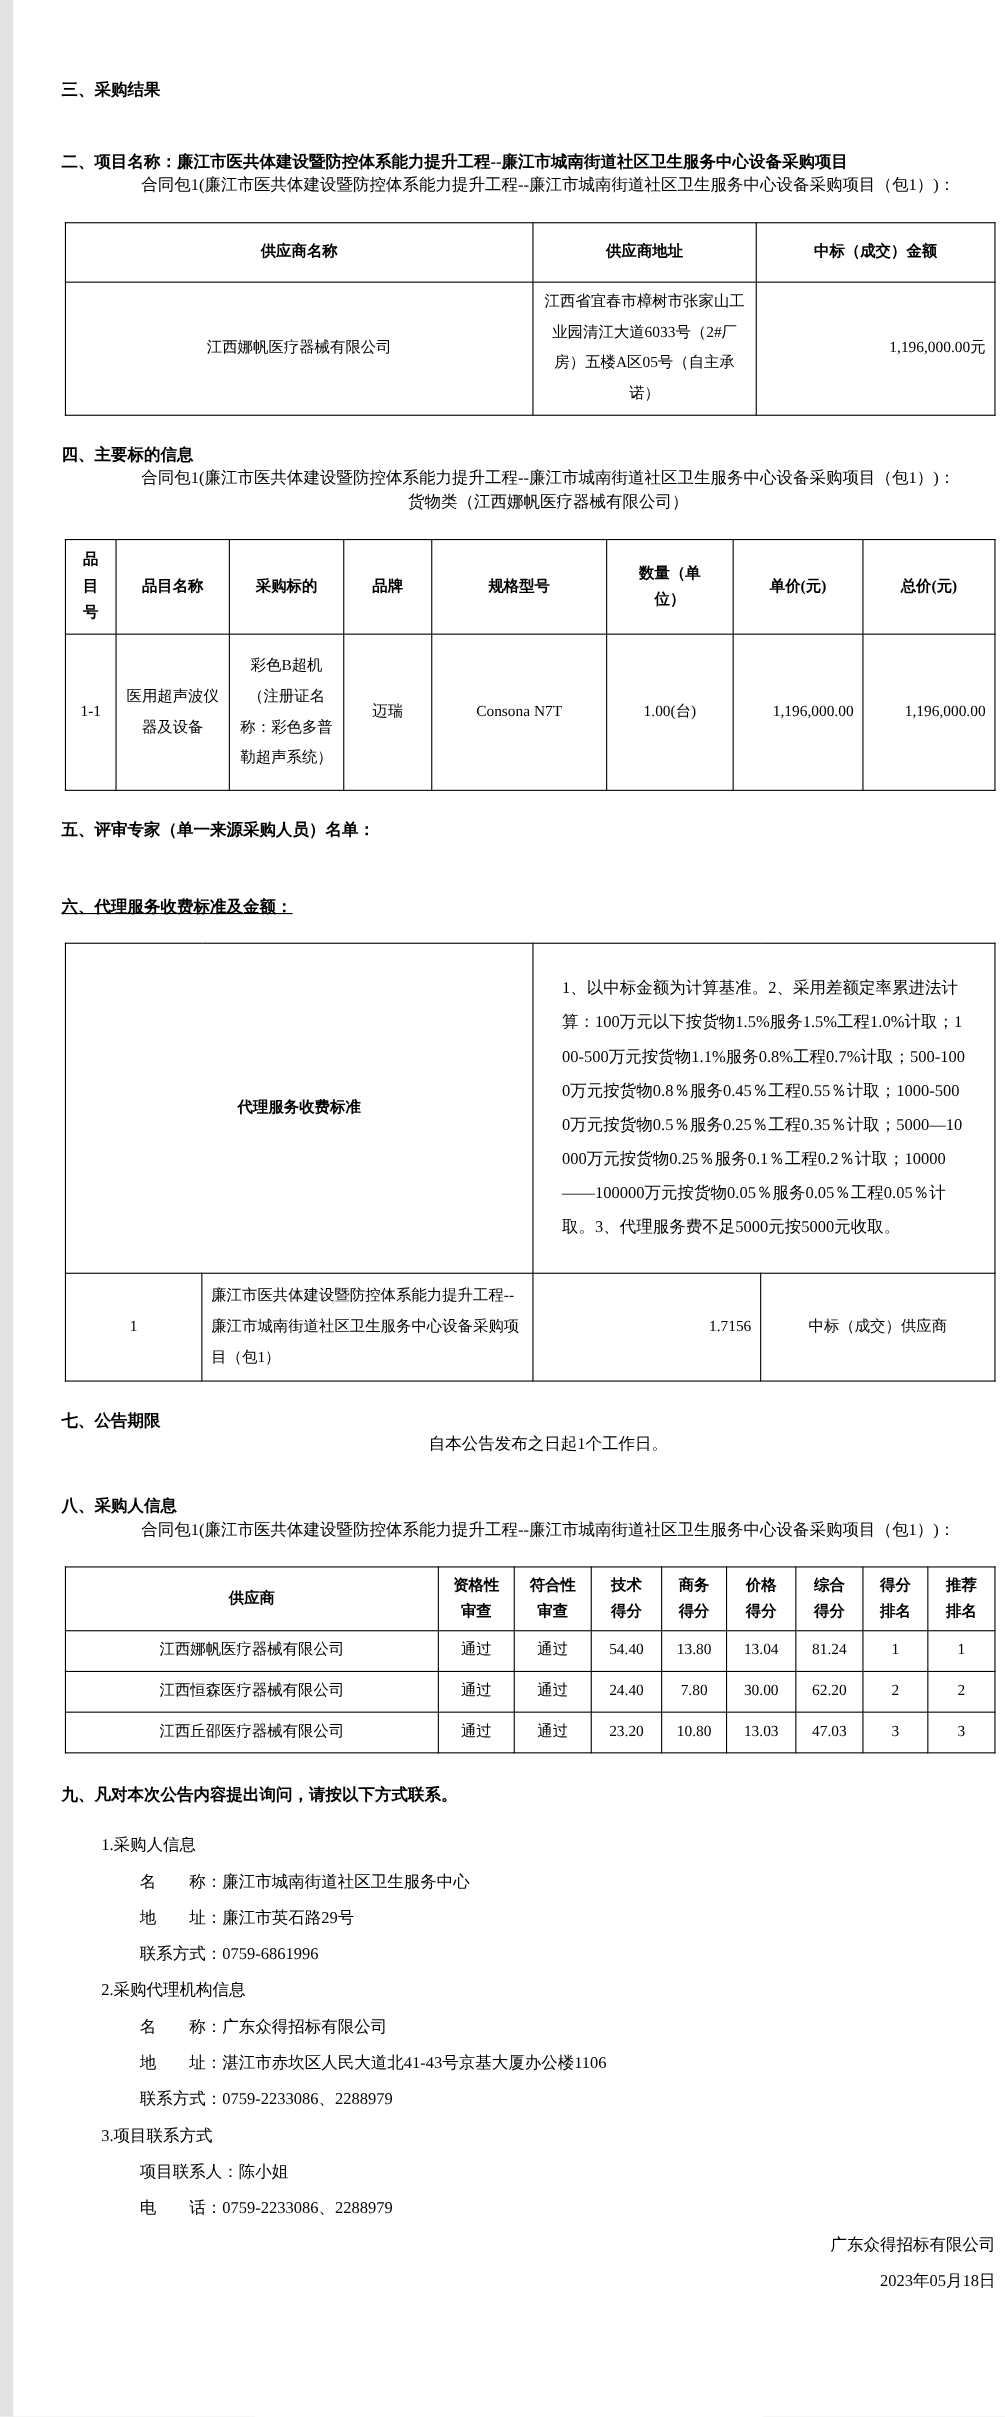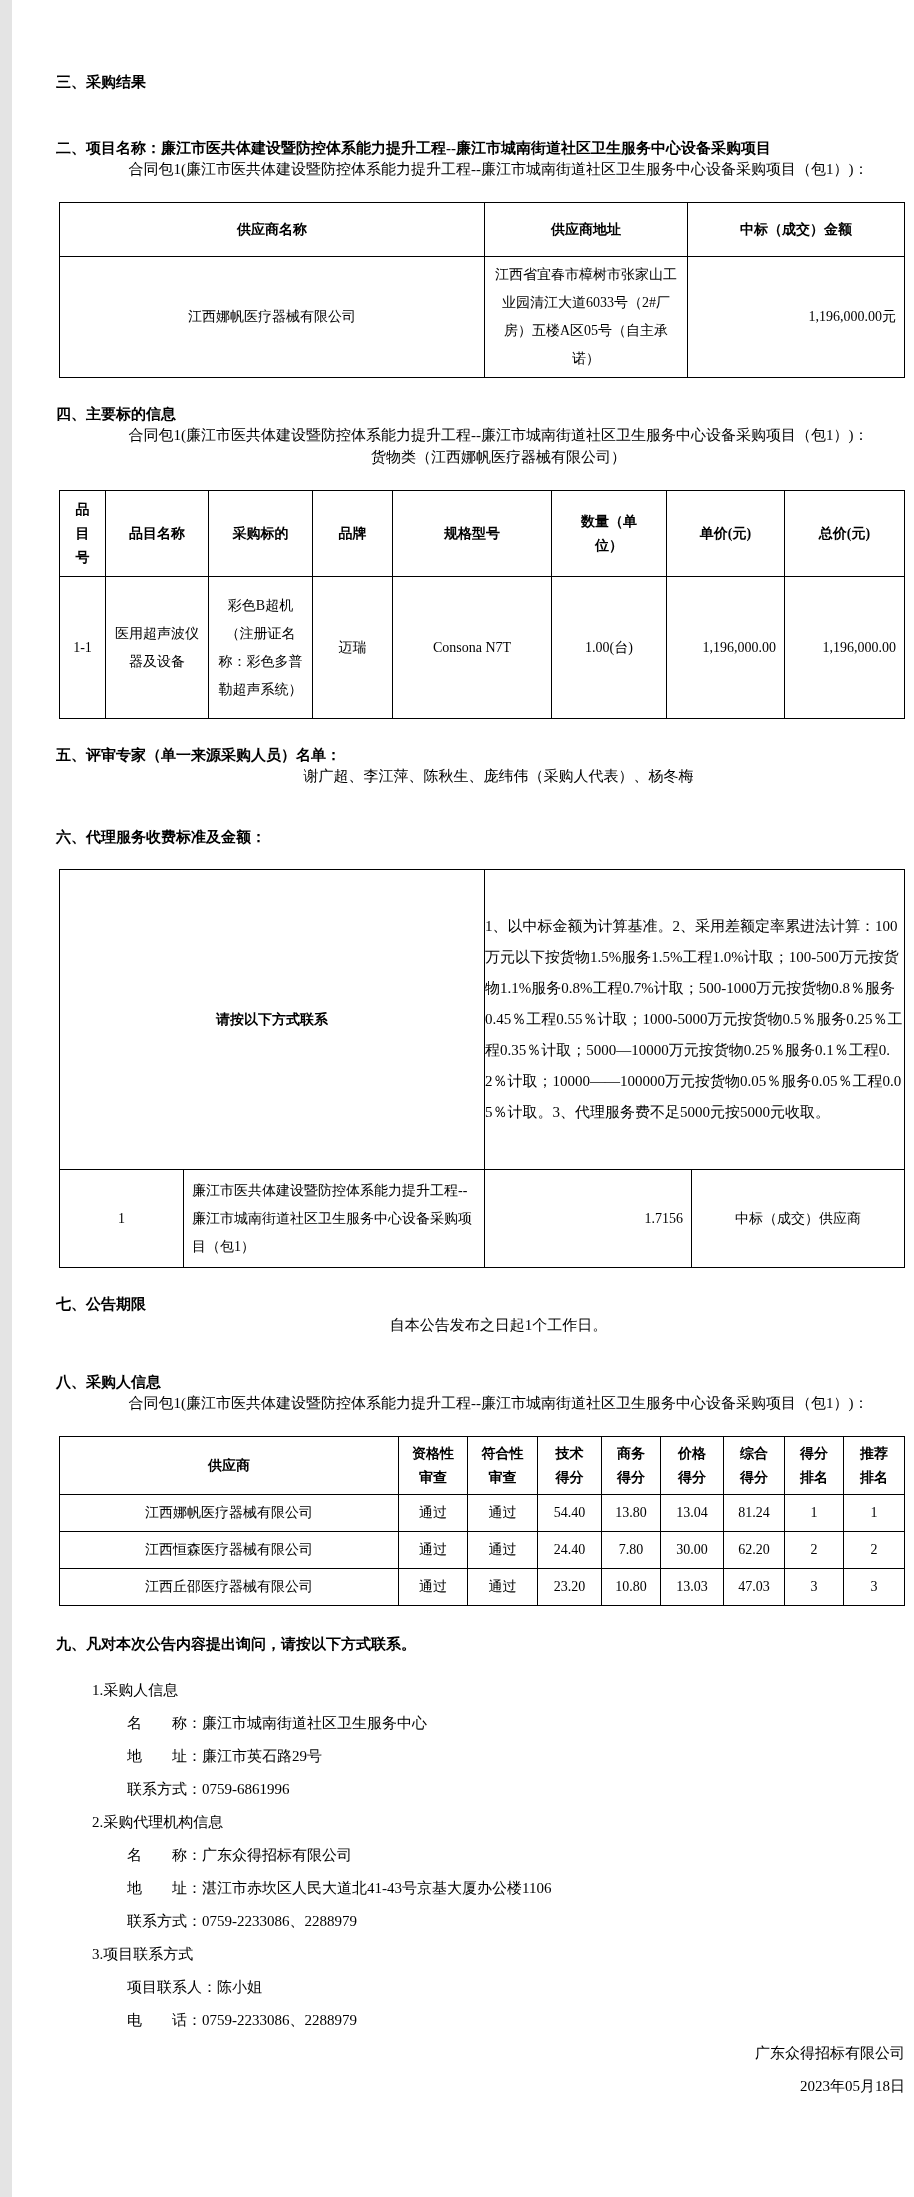--- a/index.html
+++ b/index.html
@@ -7,21 +7,21 @@
   .page{margin-left:12px;width:902px;background:#fff;box-sizing:border-box;
         padding:26px 9px 46px 44px;min-height:2197px;}
   .sec-title{font-size:15px;font-weight:bold;margin:0;line-height:20px;}
   .mt0{margin-top:0;}
   .mt16{margin-top:16px;}
   .mt20{margin-top:20px;}
   .mt22{margin-top:22px;}
   .mt26{margin-top:26px;}
   .mt28{margin-top:28px;}
   .mt30{margin-top:30px;}
-  .mt32{margin-top:40px;}
+  .mt32{margin-top:50px;text-decoration:underline;}
   .mt36{margin-top:36px;}
   .mt46{margin-top:46px;}
   .para{font-size:15px;margin:0;line-height:22px;text-align:center;}
   .ind1{padding-left:36px;}
   .ind2{padding-left:71px;}
   table{border-collapse:collapse;table-layout:fixed;margin-left:3px;width:845px;
         font-size:14px;}
   th,td{border:1px solid #000;padding:4px 8px;word-break:break-all;}
   th{font-weight:bold;text-align:center;vertical-align:middle;line-height:24px;}
   td{vertical-align:middle;line-height:28px;font-family:Liberation Serif, serif;}
@@ -29,21 +29,21 @@
   .ac{text-align:center;}
   .ar{text-align:right;}
   .al{text-align:left;}
   .t1 .hrow{height:54px;}
   .t1 .drow{height:114px;}
   .t2 .hrow{height:86px;}
   .t2 .drow{height:142px;}
   .t3 .srow{height:300px;}
   .t3 .hrow{height:50px;}
   .t3 .drow{height:98px;}
-  .t3 .feetext{line-height:31px;font-size:15px;padding:8px 0;}
+  .t3 .feetext{line-height:31px;font-size:15px;padding:8px 26px;}
   .t4 .hrow{height:58px;}
   .t4 .drow{height:36px;}
   .contact p{font-size:15px;margin:0;line-height:33px;}
   .footer{font-size:15px;text-align:right;line-height:33px;margin:0;}
 </style>
 </head>
 <body>
 
 <div class="page">
 
@@ -109,34 +109,33 @@
       <td class="ac">迈瑞</td>
       <td class="ac">Consona N7T</td>
       <td class="ac">1.00(台)</td>
       <td class="ar">1,196,000.00</td>
       <td class="ar">1,196,000.00</td>
     </tr>
   </tbody>
     </table>
 
   <p class="sec-title mt26">五、评审专家（单一来源采购人员）名单：</p>
-  <p class="para ind1 mt28">谢广超、李江萍、陈秋生、庞纬伟（采购人代表）、杨冬梅</p>
 
   <p class="sec-title mt32">六、代理服务收费标准及金额：</p>
 
   <table class="t3 mt22">
     <colgroup>
         <col style="width:124px">
         <col style="width:301px">
         <col style="width:207px">
         <col style="width:213px">
       </colgroup>
     <tbody>
         <tr class="srow">
-      <td colspan="2" class="ac" style="font-weight:bold">请按以下方式联系</td>
+      <td colspan="2" class="ac" style="font-weight:bold">代理服务收费标准</td>
       <td colspan="2" class="al feetext">1、以中标金额为计算基准。2、采用差额定率累进法计算：100万元以下按货物1.5%服务1.5%工程1.0%计取；100-500万元按货物1.1%服务0.8%工程0.7%计取；500-1000万元按货物0.8％服务0.45％工程0.55％计取；1000-5000万元按货物0.5％服务0.25％工程0.35％计取；5000—10000万元按货物0.25％服务0.1％工程0.2％计取；10000——100000万元按货物0.05％服务0.05％工程0.05％计取。3、代理服务费不足5000元按5000元收取。</td>
     </tr>
     <tr class="drow">
       <td class="ac">1</td>
       <td class="al">廉江市医共体建设暨防控体系能力提升工程--廉江市城南街道社区卫生服务中心设备采购项目（包1）</td>
       <td class="ar">1.7156</td>
       <td class="ac">中标（成交）供应商</td>
     </tr>
   </tbody>
     </table>

